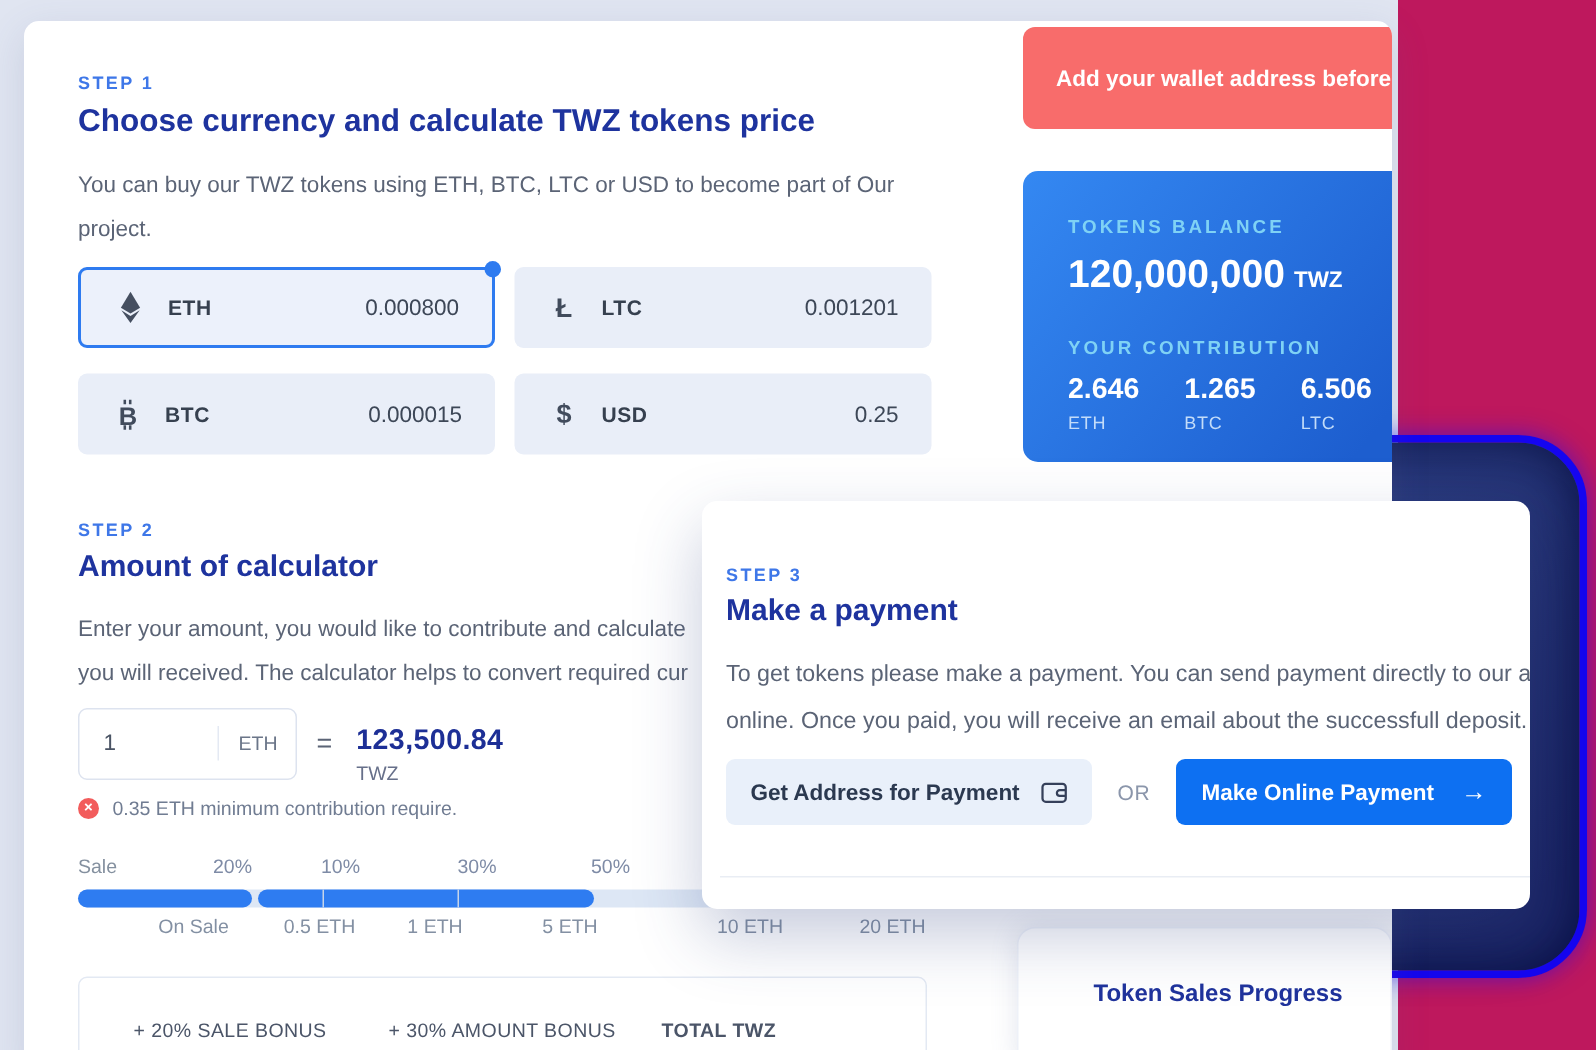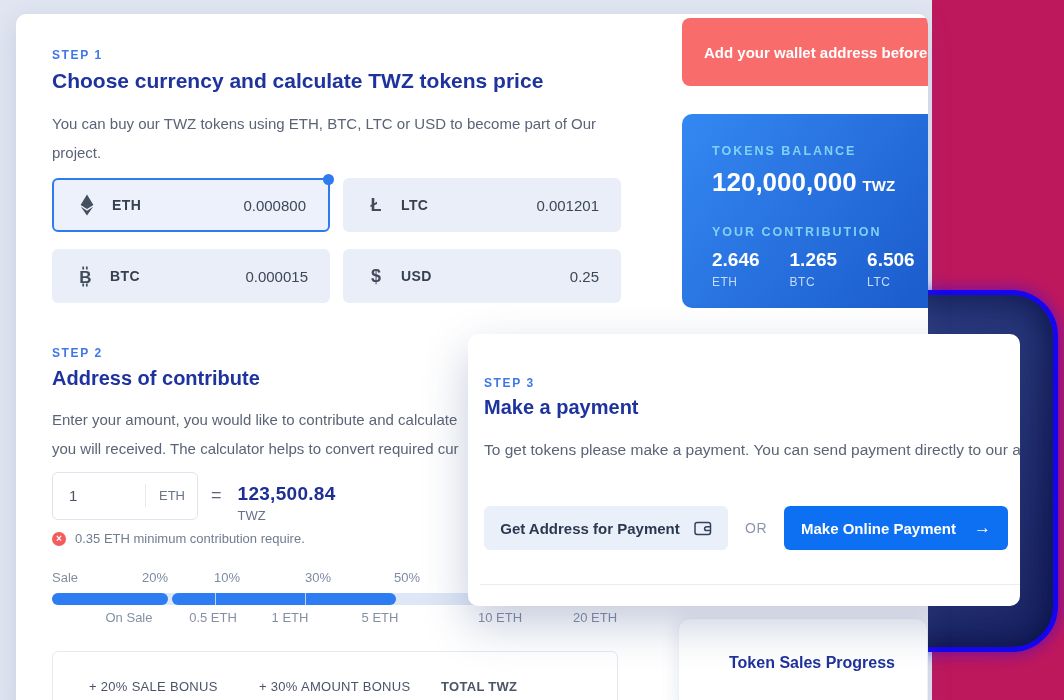--- a/index.html
+++ b/index.html
@@ -152,21 +152,21 @@
         <span class="cur-rate">0.000015</span>
       </div>
       <div class="currency-box">
         <span class="cur-icon">$</span>
         <span class="cur-code">USD</span>
         <span class="cur-rate">0.25</span>
       </div>
     </div>
 
     <div class="step-label s2-label">STEP 2</div>
-    <div class="h-title s2-title">Address of contribute</div>
+    <div class="h-title s2-title">Amount of calculator</div>
     <div class="s2-desc">
       <div class="clip-line">Enter your amount, you would like to contribute and calculate</div>
       <div class="clip-line">you will received. The calculator helps to convert required cur</div>
     </div>
 
     <div class="amount-row">
       <div class="amount-box">
         <input class="amount-input" value="1" style="">
         <span class="amount-unit">ETH</span>
       </div>
@@ -241,20 +241,21 @@
     <div class="progress-card">
       <div class="progress-title">Token Sales Progress</div>
     </div>
   </div>
 
   <div class="overlay-card">
     <div class="step-label s3-label">STEP 3</div>
     <div class="h-title s3-title">Make a payment</div>
     <div class="s3-body">
       <div class="clip-line">To get tokens please make a payment. You can send payment directly to our add</div>
+      <div class="clip-line">online. Once you paid, you will receive an email about the successfull deposit.</div>
     </div>
     <div class="pay-row">
       <button class="btn btn-get">
         <span>Get Address for Payment</span>
         <span class="wallet-ic">
           <svg width="18" height="15" viewBox="0 0 18 15">
             <rect x="1" y="1.5" width="15.5" height="12" rx="2.2" fill="none" stroke="#35405a" stroke-width="1.5"></rect>
             <path d="M16.5 5.8 h-4 a1.9 1.9 0 0 0 0 3.8 h4" fill="none" stroke="#35405a" stroke-width="1.5"></path>
           </svg>
         </span>

